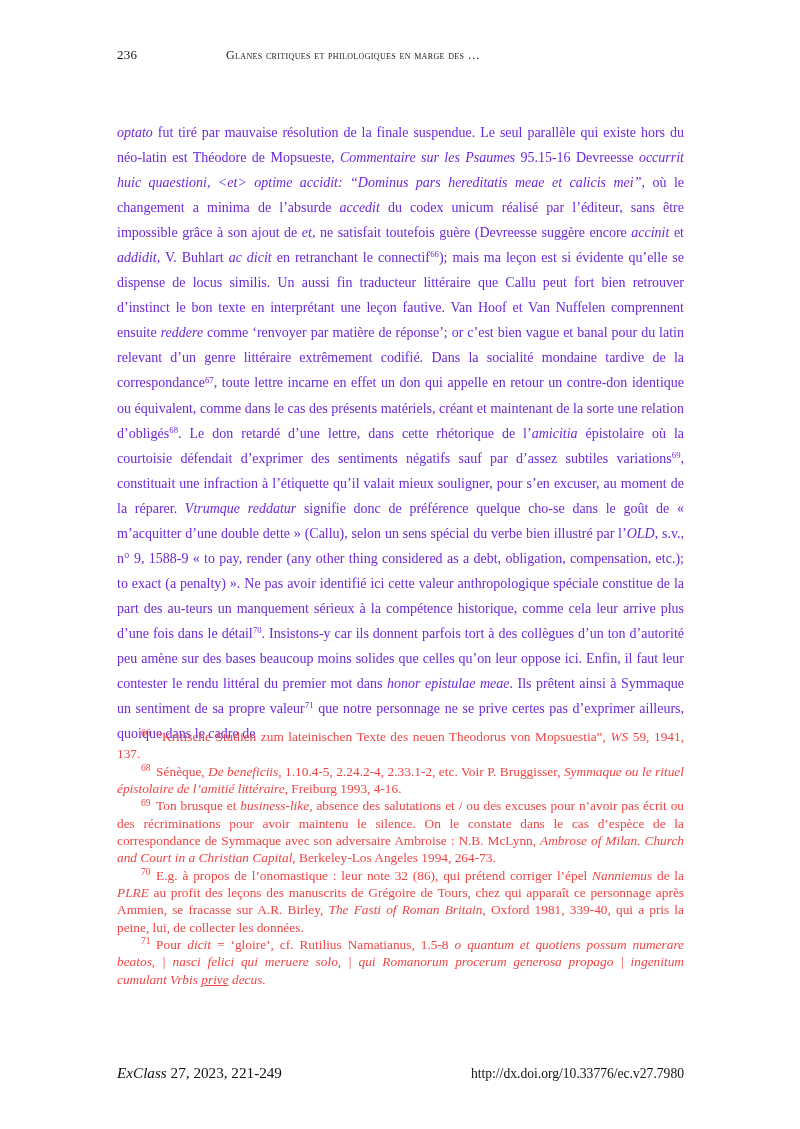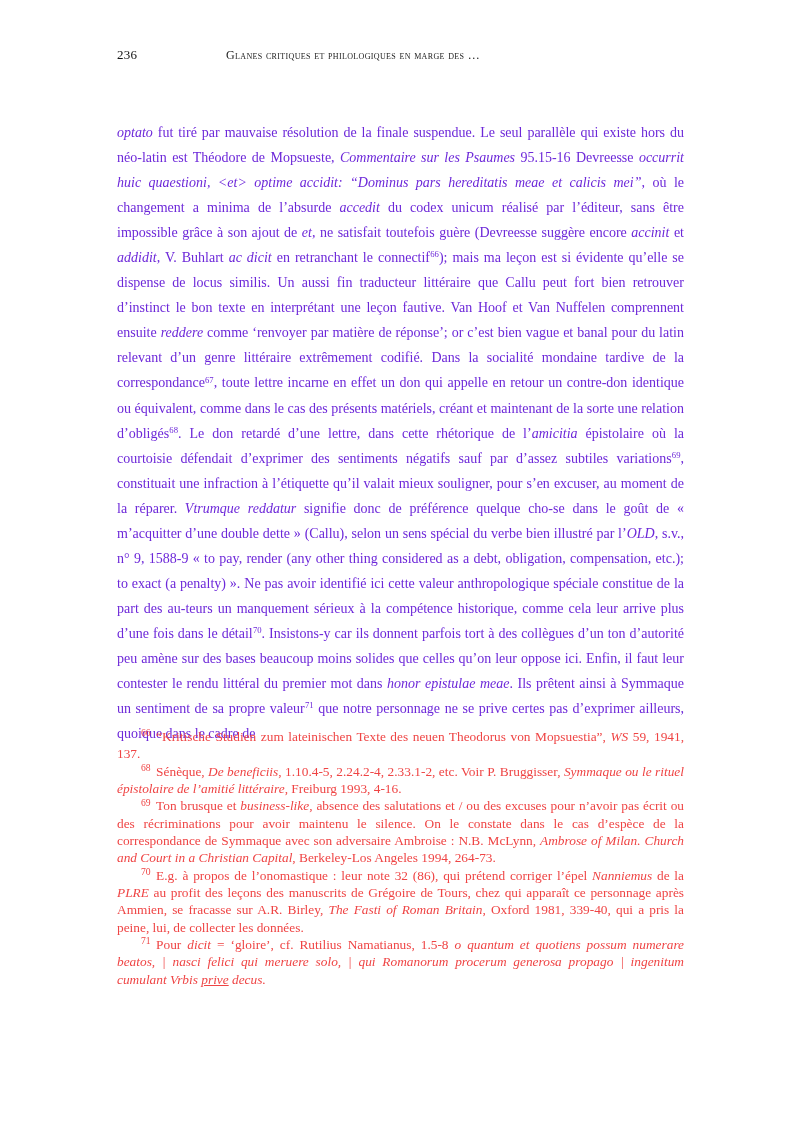--- a/index.html
+++ b/index.html
@@ -140,14 +140,18 @@
 
   <div class="footnotes">
 
   <p class="note"><span class="marker">66</span><span>“Kritische Studien zum lateinischen Texte des neuen Theodorus von Mopsuestia”, <i>WS</i> 59, 1941, 137.</span></p>
       <p class="note"><span class="marker">68</span><span>Sénèque, <i>De beneficiis</i>, 1.10.4-5, 2.24.2-4, 2.33.1-2, etc. Voir P. Bruggisser, <i>Symmaque ou le rituel épistolaire de l’amitié littéraire</i>, Freiburg 1993, 4-16.</span></p>
       <p class="note"><span class="marker">69</span><span>Ton brusque et <i>business-like</i>, absence des salutations et / ou des excuses pour n’avoir pas écrit ou des récriminations pour avoir maintenu le silence. On le constate dans le cas d’espèce de la correspondance de Symmaque avec son adversaire Ambroise : N.B. McLynn, <i>Ambrose of Milan. Church and Court in a Christian Capital</i>, Berkeley-Los Angeles 1994, 264-73.</span></p>
       <p class="note"><span class="marker">70</span><span>E.g. à propos de l’onomastique : leur note 32 (86), qui prétend corriger l’épel <i>Nanniemus</i> de la <i>PLRE</i> au profit des leçons des manuscrits de Grégoire de Tours, chez qui apparaît ce personnage après Ammien, se fracasse sur A.R. Birley, <i>The Fasti of Roman Britain</i>, Oxford 1981, 339-40, qui a pris la peine, lui, de collecter les données.</span></p>
       <p class="note"><span class="marker">71</span><span>Pour <i>dicit</i> = ‘gloire’, cf. Rutilius Namatianus, 1.5-8 <i>o quantum et quotiens possum numerare beatos, | nasci felici qui meruere solo, | qui Romanorum procerum generosa propago | ingenitum cumulant Vrbis <u>prive</u> decus.</i></span></p>
     </div>
 
+  <div class="footer">
+    <span class="cite"><i>ExClass</i> 27, 2023, 221-249</span>
+    <span class="doi">http://dx.doi.org/10.33776/ec.v27.7980</span>
+  </div>
 
 </div>
 
 </body></html>

